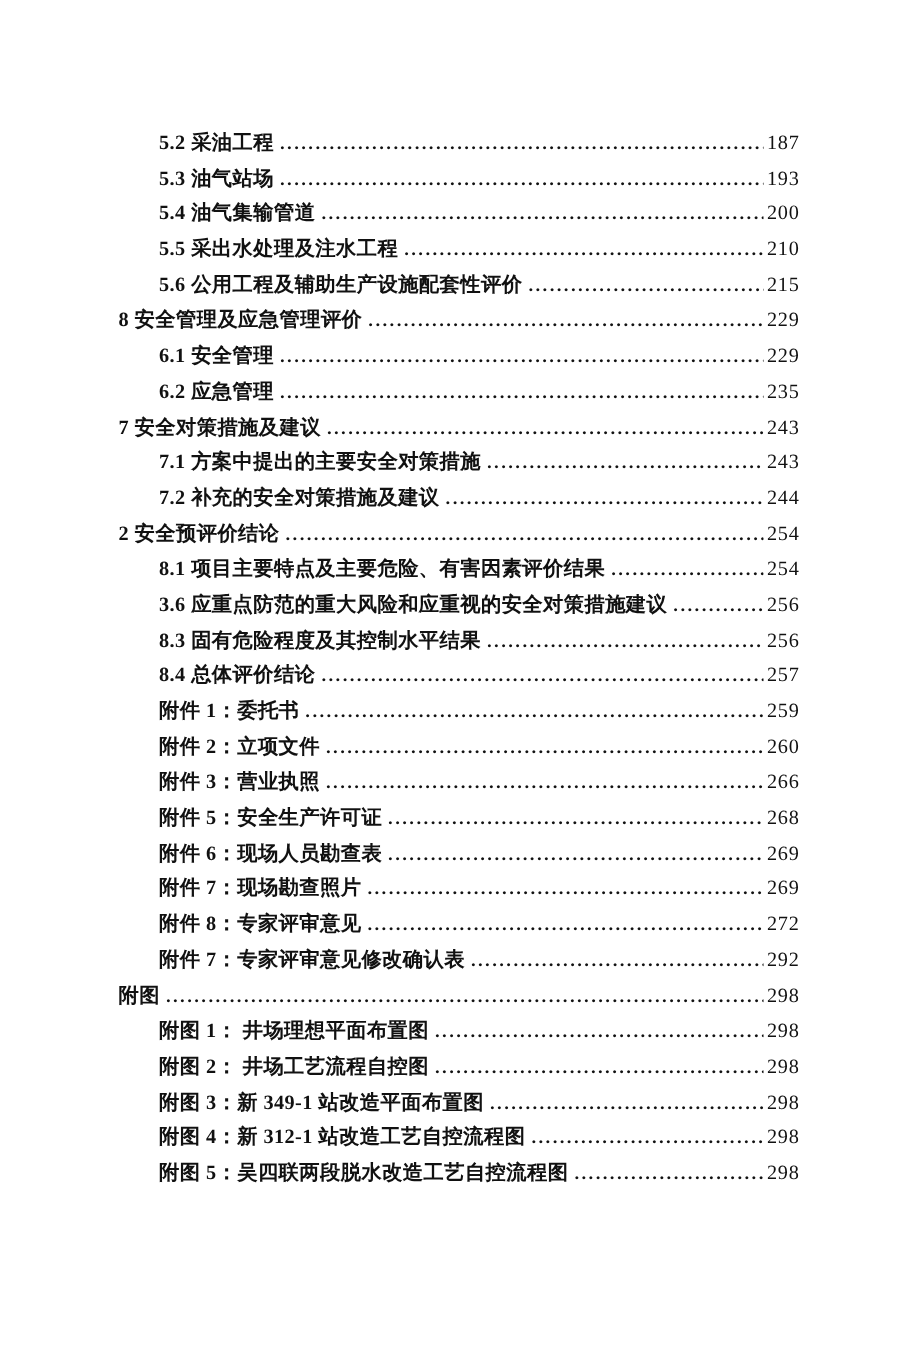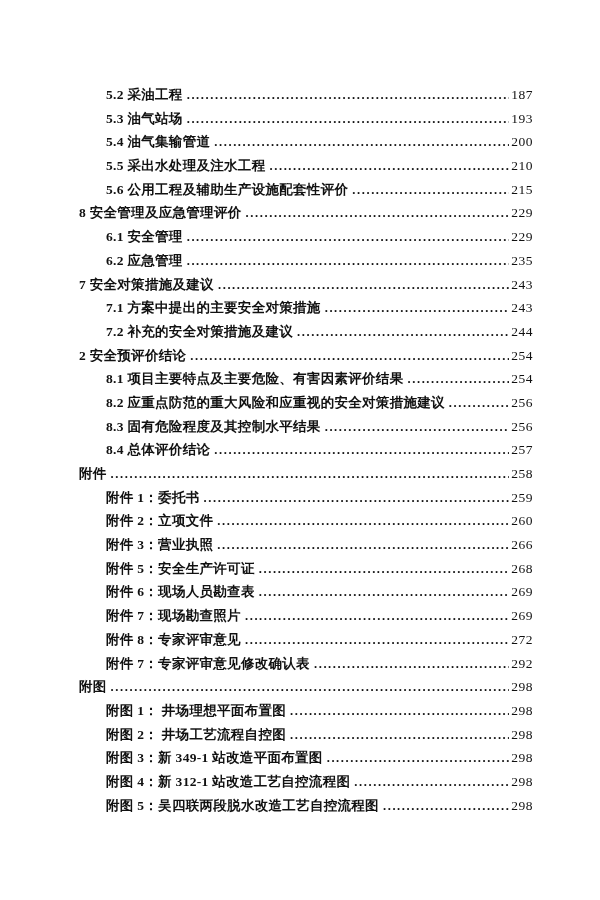--- a/index.html
+++ b/index.html
@@ -135,42 +135,37 @@
     <span class="toc-page">254</span>
   </div>
 
   <div class="toc-line level-1">
     <span class="toc-label">8.1 项目主要特点及主要危险、有害因素评价结果</span>
     <span class="toc-dots"></span>
     <span class="toc-page">254</span>
   </div>
 
   <div class="toc-line level-1">
-    <span class="toc-label">8.2 应重点防范的重大风险和应重视的安全对策措施建议</span>
+    <span class="toc-label">3.6 应重点防范的重大风险和应重视的安全对策措施建议</span>
     <span class="toc-dots"></span>
     <span class="toc-page">256</span>
   </div>
 
   <div class="toc-line level-1">
     <span class="toc-label">8.3 固有危险程度及其控制水平结果</span>
     <span class="toc-dots"></span>
     <span class="toc-page">256</span>
   </div>
 
   <div class="toc-line level-1">
     <span class="toc-label">8.4 总体评价结论</span>
     <span class="toc-dots"></span>
     <span class="toc-page">257</span>
   </div>
 
-  <div class="toc-line level-0">
-    <span class="toc-label">附件</span>
-    <span class="toc-dots"></span>
-    <span class="toc-page">258</span>
-  </div>
 
   <div class="toc-line level-1">
     <span class="toc-label">附件 1：委托书</span>
     <span class="toc-dots"></span>
     <span class="toc-page">259</span>
   </div>
 
   <div class="toc-line level-1">
     <span class="toc-label">附件 2：立项文件</span>
     <span class="toc-dots"></span>

